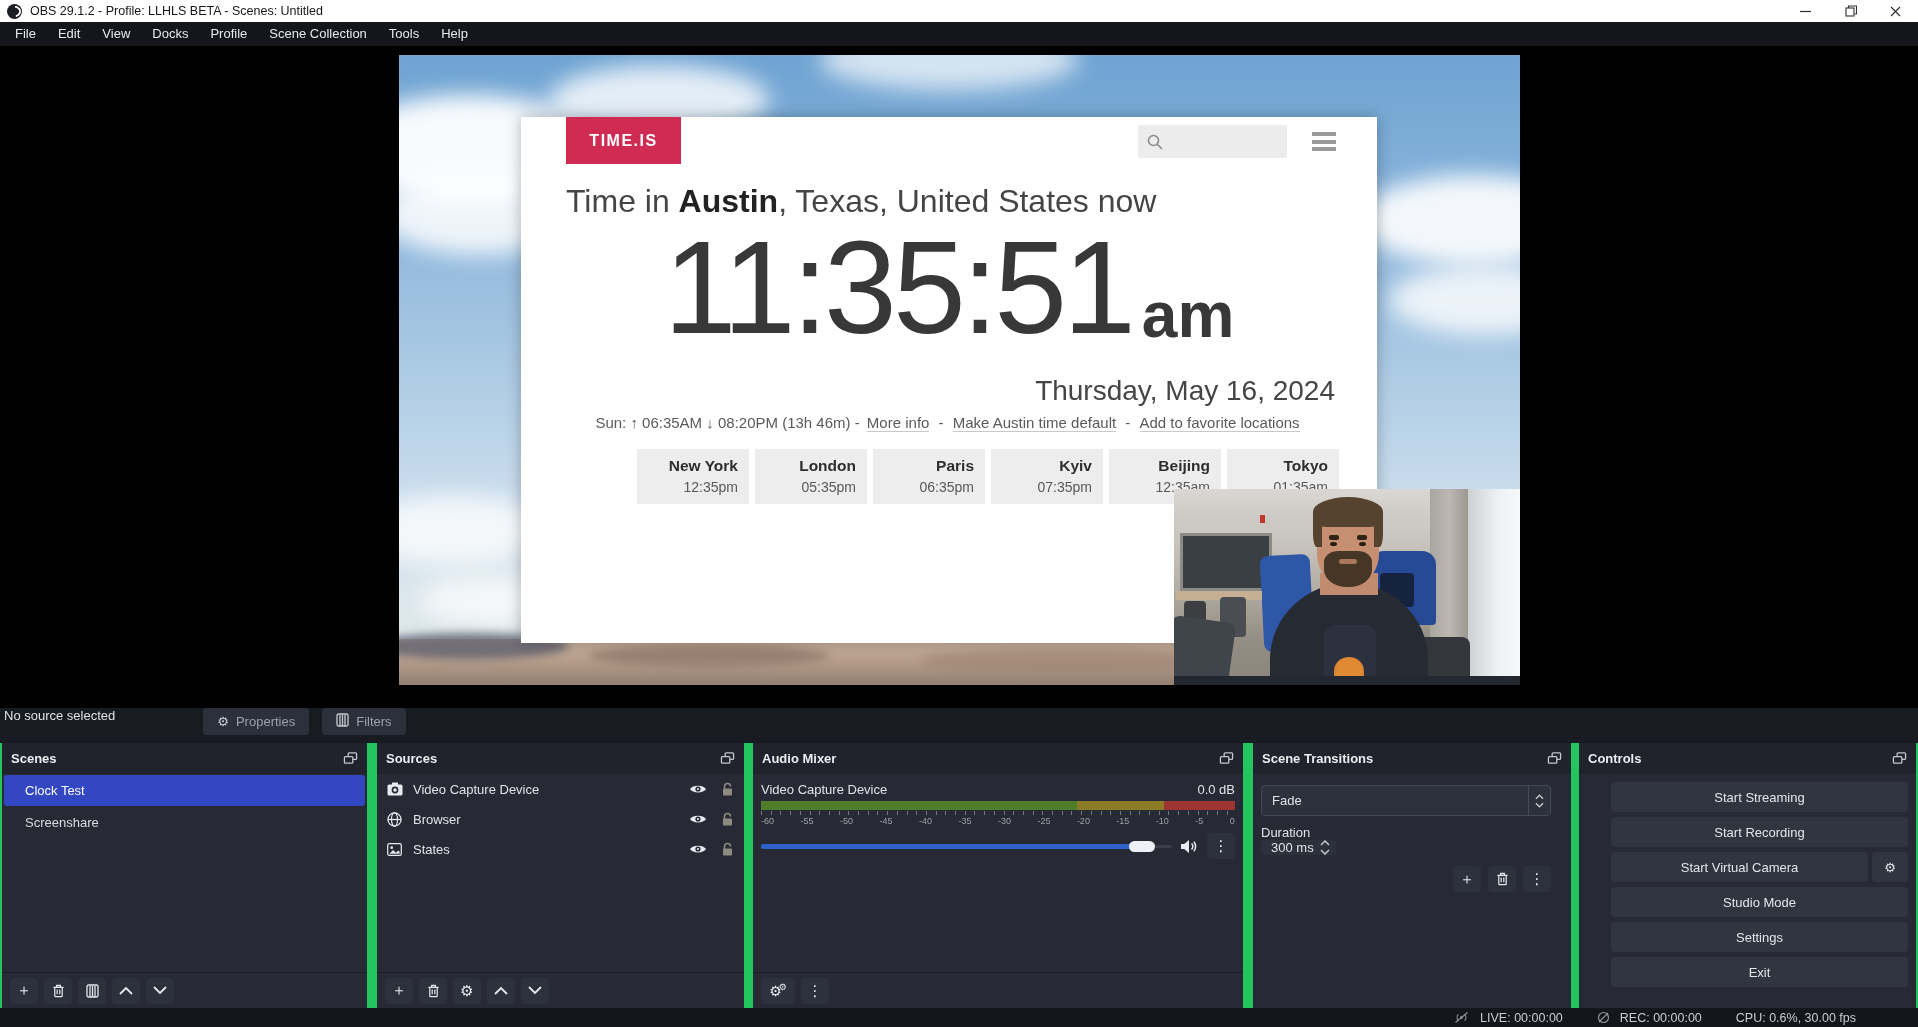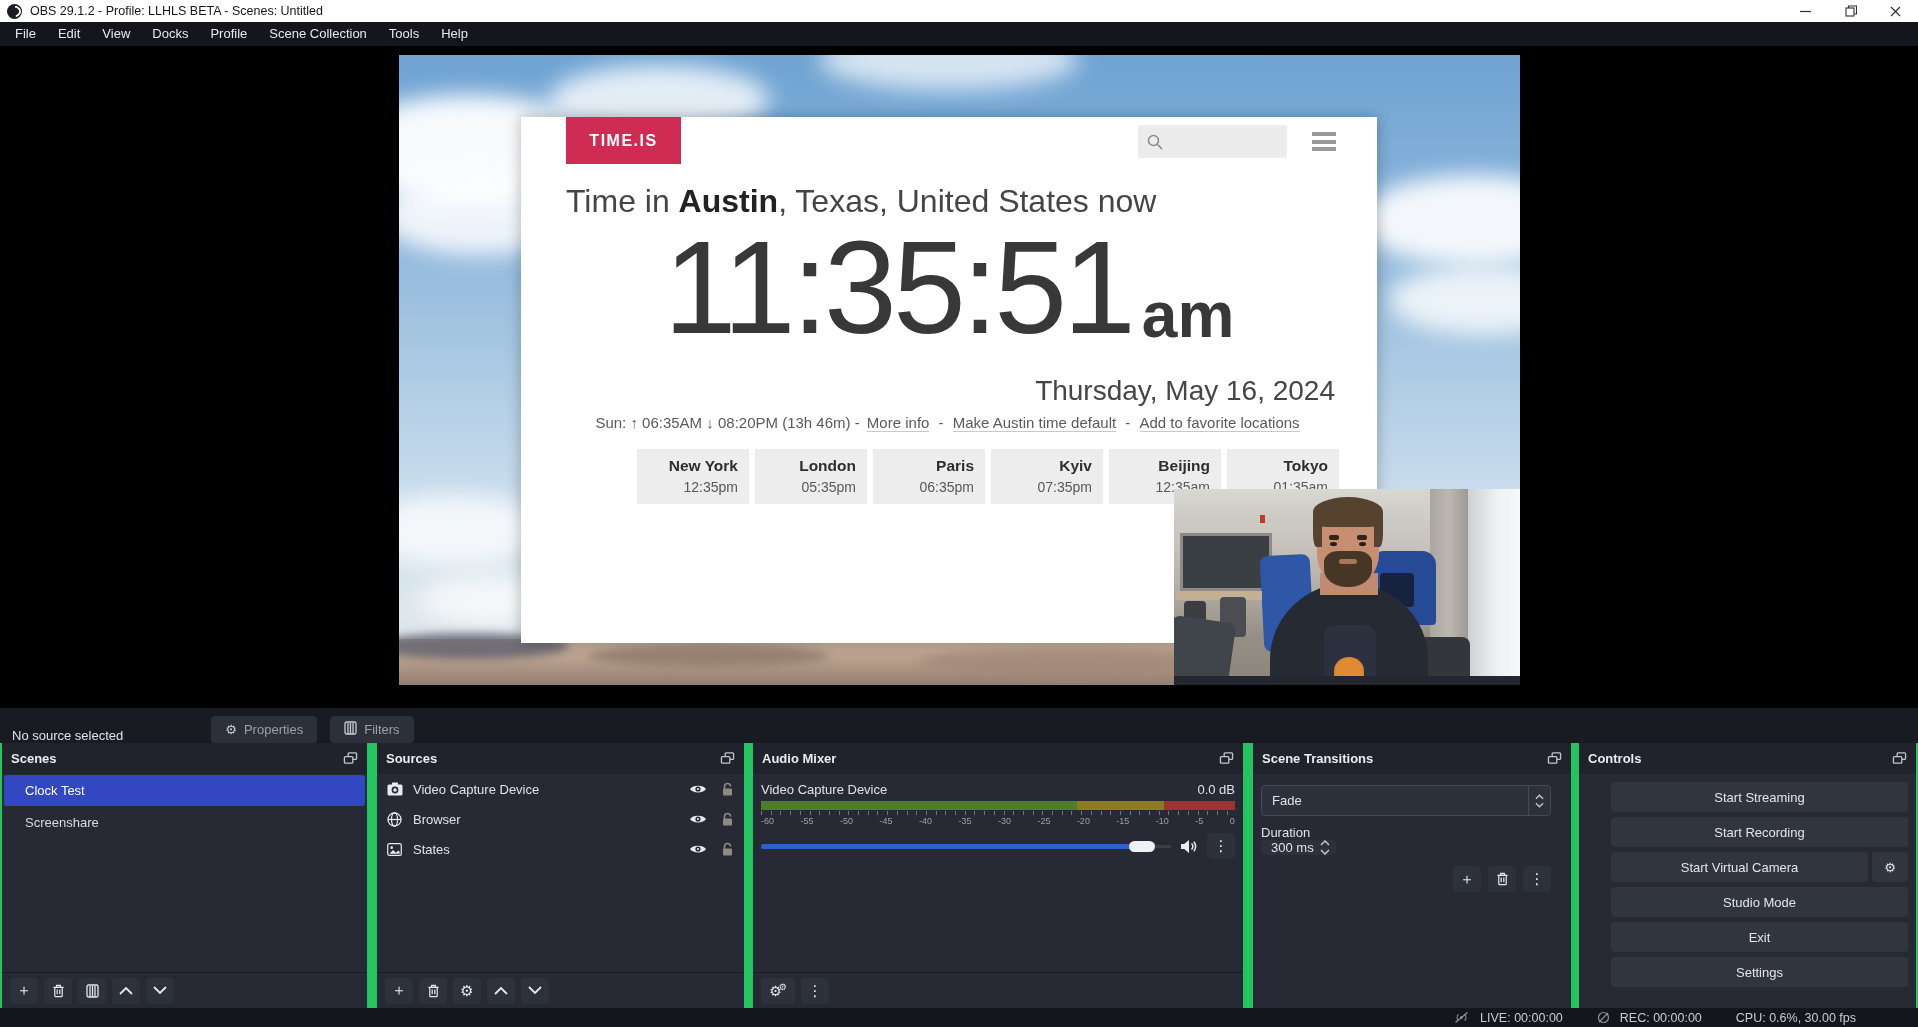--- a/index.html
+++ b/index.html
@@ -60,21 +60,21 @@
   .city-name { font-size:15.5px; font-weight:bold; color:#2e2e2e; line-height:20px; }
   .city-time { font-size:14px; color:#585858; line-height:22px; }
 
   
   .webcam { position:absolute; left:775px; top:434px; width:346px; height:196px; overflow:hidden;
             background:linear-gradient(180deg,#d8d6d1 0%,#c6c2bb 30%,#b1aca3 52%,#968f85 75%,#8a847b 100%); }
   .wc { position:absolute; }
 
   
   .src-toolbar { position:absolute; top:708px; left:0; right:0; height:35px; background:#181b22;
-                 display:flex; align-items:flex-end; padding-left:12px; }
+                 display:flex; align-items:flex-start; padding-left:4px; }
   .src-status { font-size:13px; color:#dfe2e7; }
   .tb-btn { height:27px; border-radius:4px; background:#2c303a; color:#9ba1ab; font-size:13px;
             display:flex; align-items:center; gap:7px; padding:0 14px; }
   .tb-btn .ic { color:#c7ccd4; }
   .props { margin-left:88px; }
   .filters { margin-left:13px; }
 
   
   .panels { position:absolute; top:743px; left:0; right:0; height:265px; background:#22c55e; }
   .panel { position:absolute; top:0; bottom:0; background:#272a34; display:flex; flex-direction:column; }
@@ -631,24 +631,24 @@
             <div class="ctl-btn">Start Recording</div>
           </div>
         <div class="ctl-row">
           <div class="ctl-btn">Start Virtual Camera</div>
           <div class="ctl-btn ctl-gear glyph">⚙</div>
         </div>
         <div class="ctl-row">
             <div class="ctl-btn">Studio Mode</div>
           </div>
         <div class="ctl-row">
+            <div class="ctl-btn">Settings</div>
+          </div>
+        <div class="ctl-row">
             <div class="ctl-btn">Exit</div>
-          </div>
-        <div class="ctl-row">
-            <div class="ctl-btn">Settings</div>
           </div>
       </div>
     </section>
   </div>
 
   <div class="statusbar">
     <span class="status-item">
       <span class="ic">
         <svg width="17" height="13" viewBox="0 0 17 13" fill="none" stroke="#8d929b" stroke-width="1.2">
           <circle cx="8.5" cy="6.5" r="1.4" fill="#8d929b" stroke="none"></circle>

